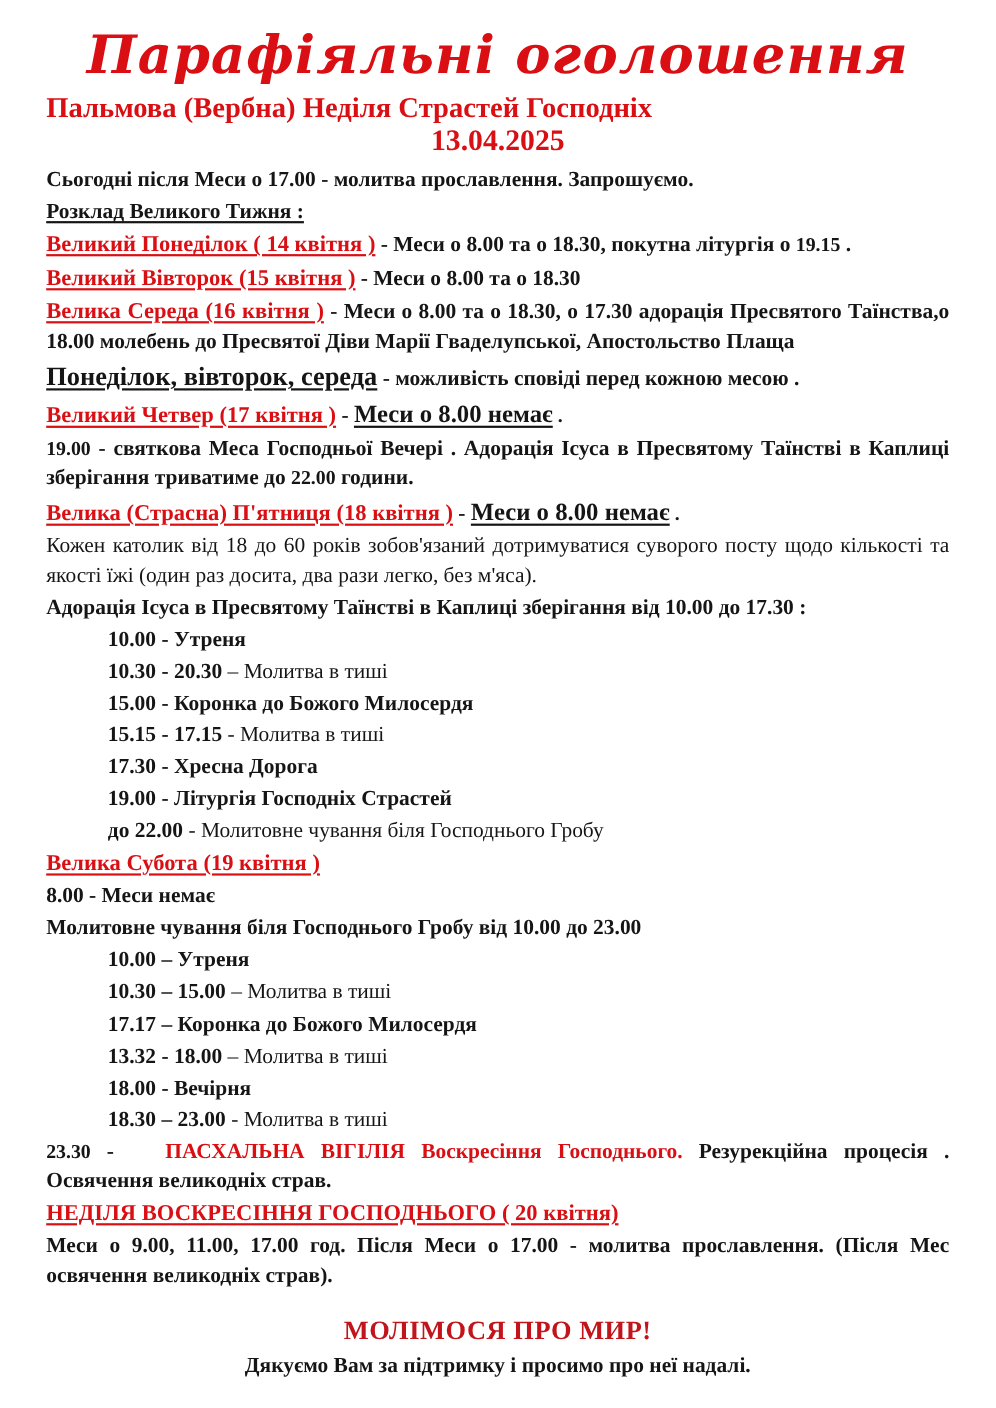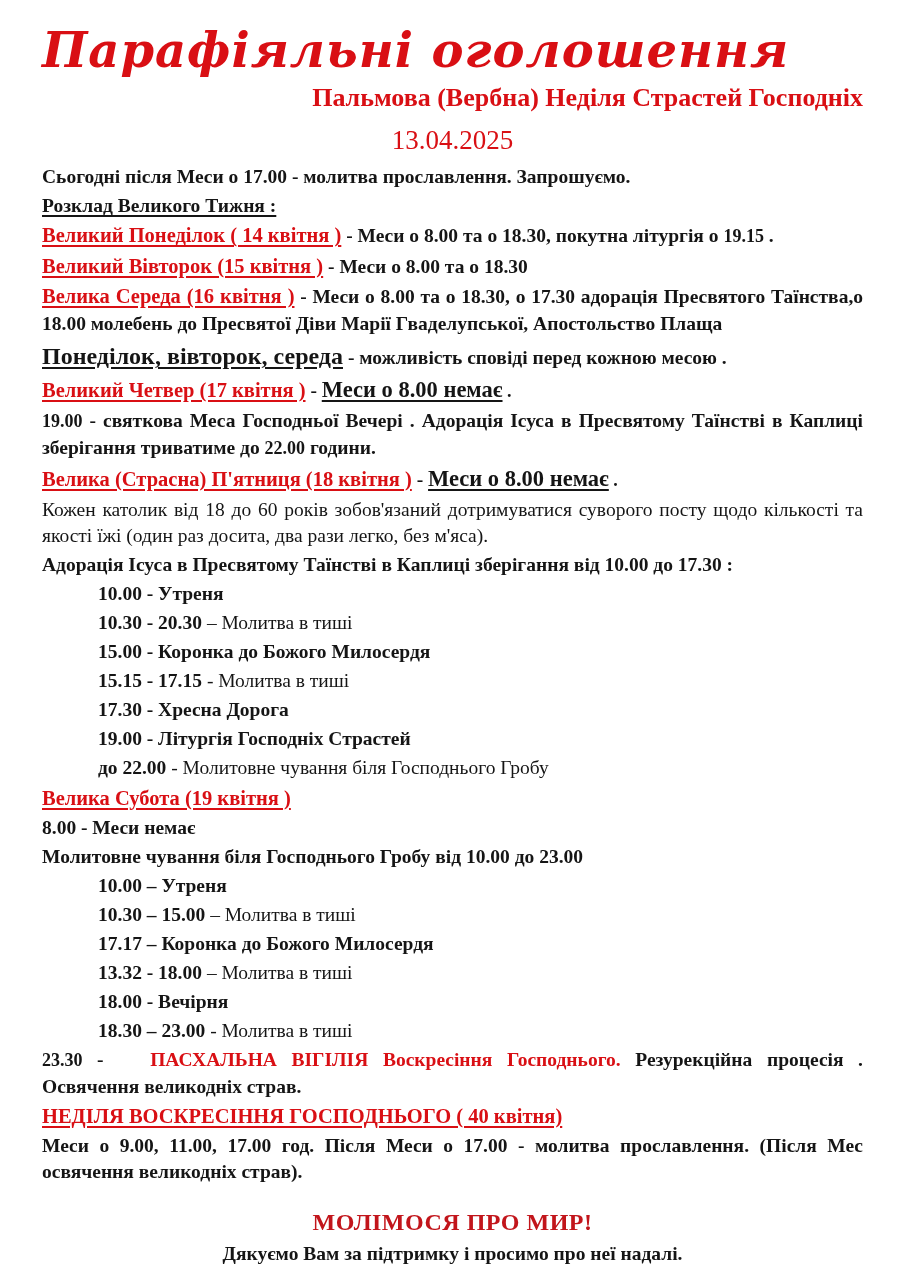--- a/index.html
+++ b/index.html
@@ -10,40 +10,40 @@
     font-family: "Liberation Serif", serif;
     color: var(--ink, #151515);
   }
   .page { padding: 24px 42px 0 42px; }
 
   .title {
     font-family: "DejaVu Serif", serif;
     font-style: italic;
     font-weight: 700;
     color: var(--red, #d90f14);
-    text-align: left;
+    text-align: center;
     font-size: 48px;
     line-height: 1.12;
     letter-spacing: 1px;
   }
   .subtitle {
     color: var(--red, #d90f14);
-    text-align: right;
+    text-align: left;
     font-weight: 700;
     font-size: 26px;
     line-height: 1.15;
     margin-top: 5px;
   }
   .date {
     color: var(--red, #d90f14);
     text-align: center;
-    font-weight: 400;
+    font-weight: 700;
     font-size: 27px;
     line-height: 1.1;
-    margin-top: 13px;
+    margin-top: 0;
     margin-bottom: 9px;
   }
 
   #content .line {
     font-size: 19.5px;
     line-height: 1.36;
     margin: 2.5px 0;
   }
   .justify { text-align: justify; }
   .center  { text-align: center; }
@@ -89,18 +89,18 @@
       <p class="line"><span class="seg-r">Велика Субота (19 квітня )</span></p>
       <p class="line"><span class="seg-b">8.00 - Меси немає</span></p>
       <p class="line"><span class="seg-b">Молитовне чування біля Господнього Гробу від 10.00 до 23.00</span></p>
       <p class="line indent"><span class="seg-b">10.00 – Утреня</span></p>
       <p class="line indent"><span class="seg-b">10.30 – 15.00</span><span class="seg-n"> – Молитва в тиші</span></p>
       <p class="line indent"><span class="seg-b">17.17 – Коронка до Божого Милосердя</span></p>
       <p class="line indent"><span class="seg-b">13.32 - 18.00</span><span class="seg-n"> – Молитва в тиші</span></p>
       <p class="line indent"><span class="seg-b">18.00 - Вечірня</span></p>
       <p class="line indent"><span class="seg-b">18.30 – 23.00</span><span class="seg-n"> - Молитва в тиші</span></p>
       <p class="line justify"><span class="seg-blg">23.30</span><span class="seg-b"> - </span><span class="seg-rb">ПАСХАЛЬНА ВІГІЛІЯ Воскресіння Господнього.</span><span class="seg-b"> Резурекційна процесія . Освячення великодніх страв.</span></p>
-      <p class="line"><span class="seg-r">НЕДІЛЯ ВОСКРЕСІННЯ ГОСПОДНЬОГО ( 40 квітня)</span></p>
+      <p class="line"><span class="seg-r">НЕДІЛЯ ВОСКРЕСІННЯ ГОСПОДНЬОГО ( 20 квітня)</span></p>
       <p class="line justify"><span class="seg-b">Меси о 9.00, 11.00, 17.00 год. Після Меси о 17.00 - молитва прославлення. (Після Мес освячення великодніх страв).</span></p>
       <p class="line center gap-top"><span class="seg-rc">МОЛІМОСЯ ПРО МИР!</span></p>
       <p class="line center"><span class="seg-b">Дякуємо Вам за підтримку і просимо про неї надалі.</span></p>
     </div>
 </div>
 
 </body></html>

